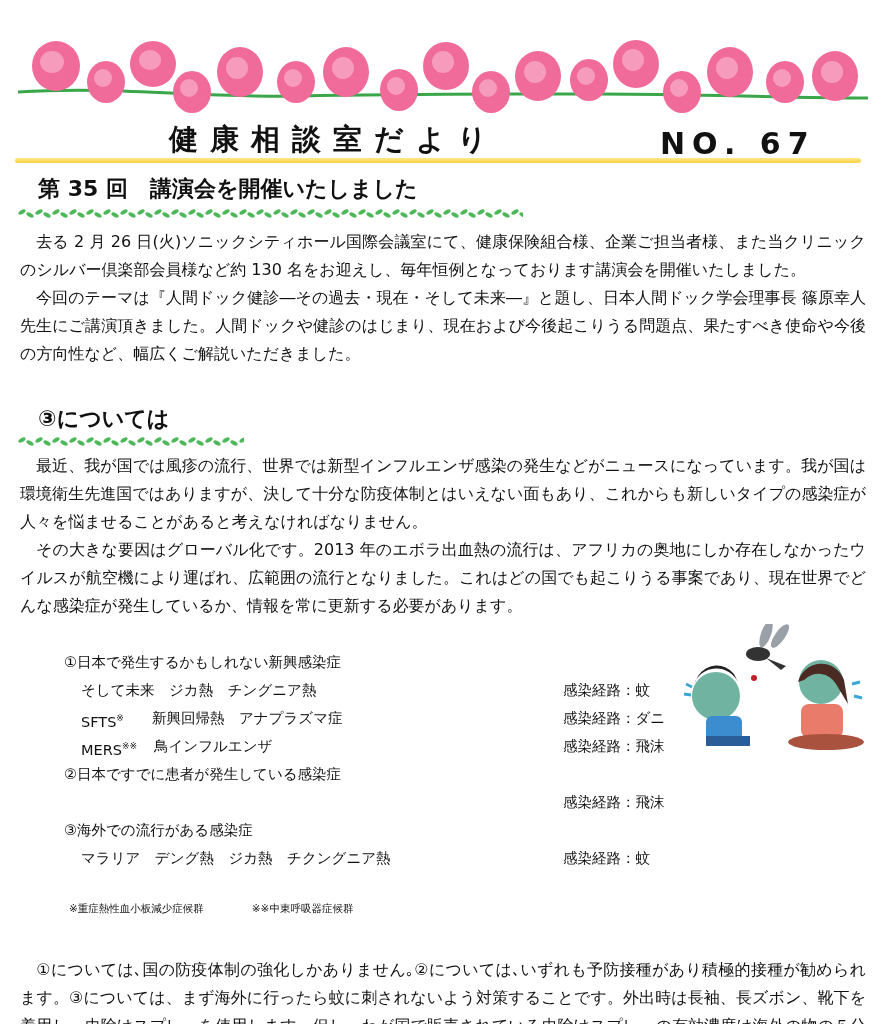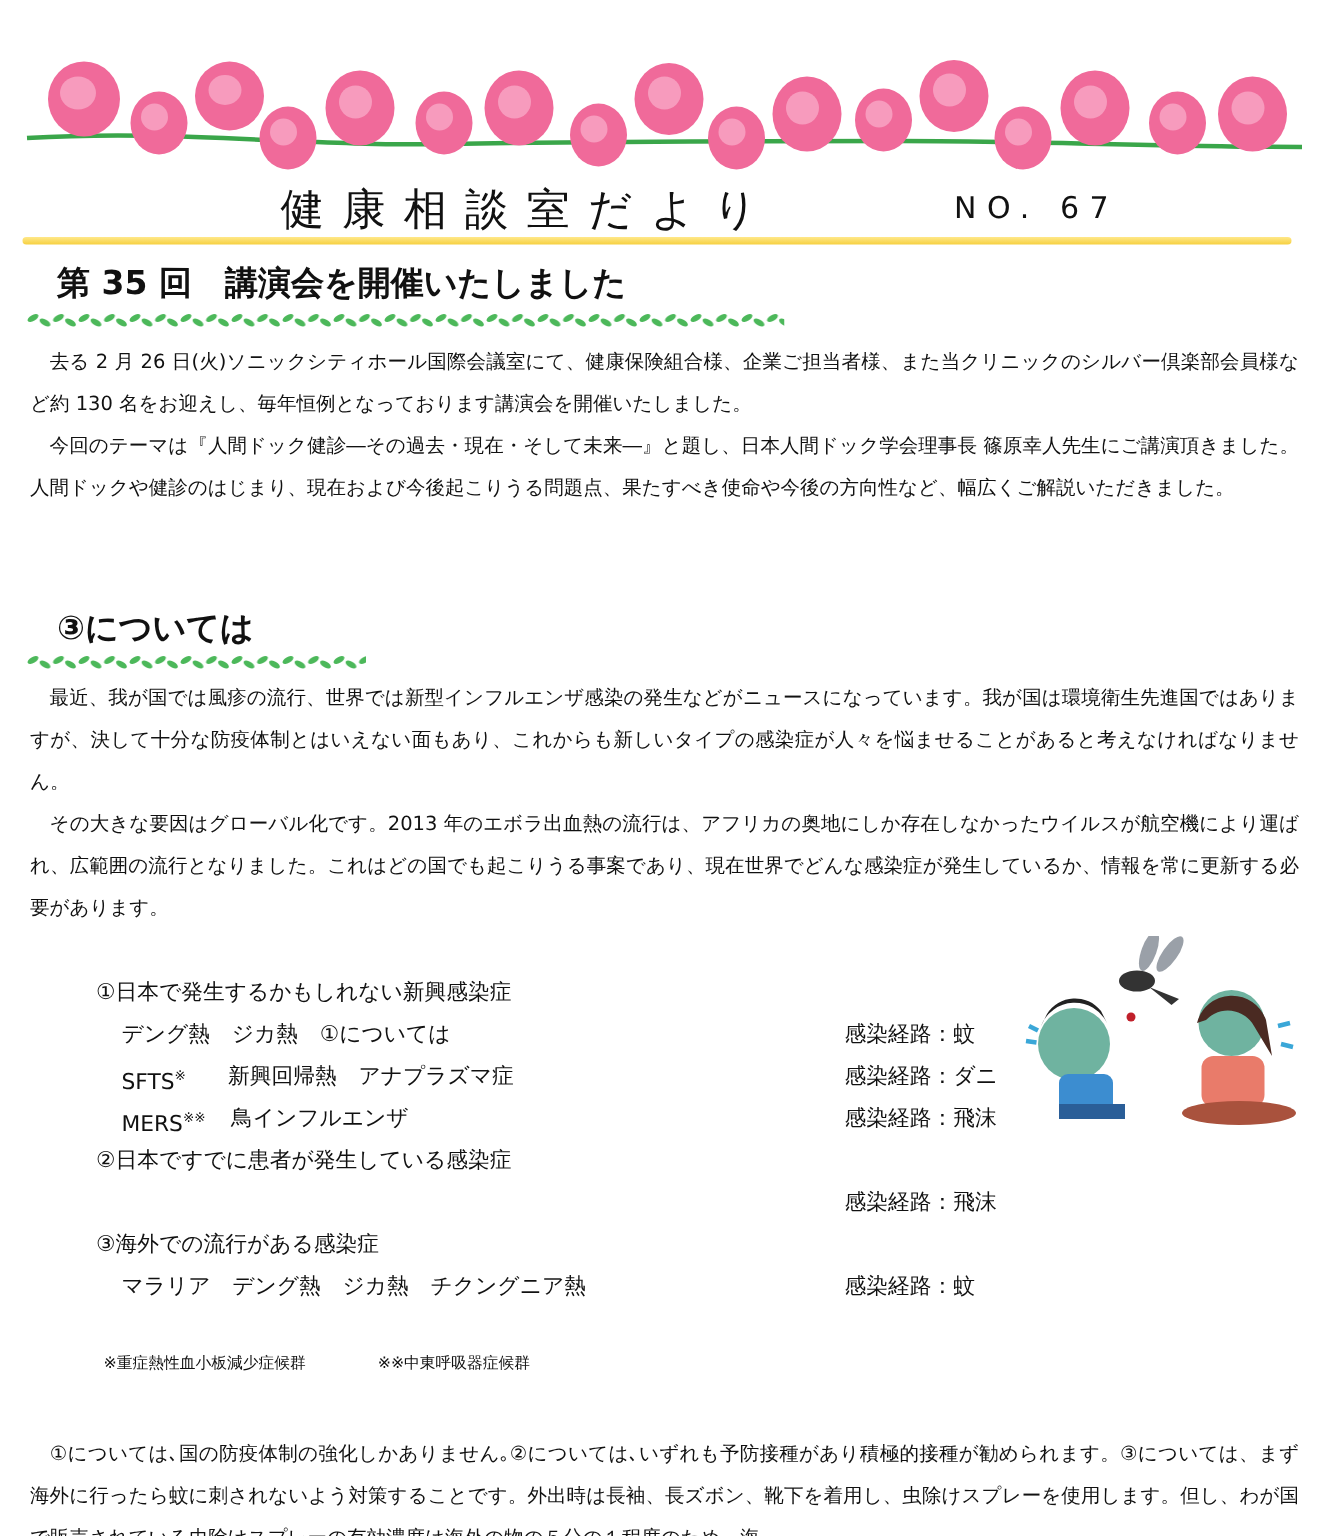--- a/index.html
+++ b/index.html
@@ -1,26 +1,26 @@
 <!DOCTYPE html>
 <html><head>
 <meta charset="utf-8">
 <style>
   html, body { margin:0; padding:0; background:#ffffff; }
   body { width:886px; height:1024px; overflow:hidden; position:relative;
          font-family:"DejaVu Sans", "Liberation Sans", sans-serif; color:#111; }
   .banner { position:absolute; left:0; top:0; width:886px; height:120px; }
   .title-row { position:absolute; top:118px; left:0; width:886px; height:40px; }
-  .title-main { position:absolute; left:187px; top:2px; font-size:29px; font-weight:normal; letter-spacing:12px; }
-  .title-no { position:absolute; left:636px; top:8px; font-size:20px; font-weight:normal; letter-spacing:7px; }
+  .title-main { position:absolute; left:169px; top:2px; font-size:29px; font-weight:bold; letter-spacing:12px; }
+  .title-no { position:absolute; left:660px; top:8px; font-size:30px; font-weight:bold; letter-spacing:7px; }
   .yellow-rule { position:absolute; left:15px; top:158px; width:846px; height:5px; border-radius:3px;
                  background:linear-gradient(#ffe88a, #f6d040); }
   h2 { position:absolute; margin:0; font-size:22px; font-weight:bold; letter-spacing:0px; }
   .leafrow { position:absolute; height:12px; }
-  p.body { position:absolute; left:20px; width:846px; margin:0; font-size:13px; line-height:28px; text-align:justify; }
+  p.body { position:absolute; left:20px; width:846px; margin:0; font-size:16px; line-height:28px; text-align:justify; }
   .list { position:absolute; left:64px; top:648px; width:620px; font-size:14.5px;text-align:center; }
   .list .row { position:relative; height:28px; line-height:28px; }
   .list .cat { position:absolute; left:0; }
   .list .items { position:absolute; left:17px; white-space:pre; }
   .list .route { position:absolute; left:467px;margin-left:32px; }
   sup { font-size:9px; }
   .note { position:absolute; left:69px; top:902px; font-size:10.5px;text-align:right; }
   .note span { margin-right:48px; }
   .illus { position:absolute; left:676px; top:624px; width:190px; height:130px; }
 </style>
@@ -127,21 +127,21 @@
   <rect width="100%" height="12" fill="url(#lv)"></rect>
 </svg>
 <p class="body" style="top:452px;">　最近、我が国では風疹の流行、世界では新型インフルエンザ感染の発生などがニュースになっています。我が国は環境衛生先進国ではありますが、決して十分な防疫体制とはいえない面もあり、これからも新しいタイプの感染症が人々を悩ませることがあると考えなければなりません。</p>
 <p class="body" style="top:536px;">　その大きな要因はグローバル化です。2013 年のエボラ出血熱の流行は、アフリカの奥地にしか存在しなかったウイルスが航空機により運ばれ、広範囲の流行となりました。これはどの国でも起こりうる事案であり、現在世界でどんな感染症が発生しているか、情報を常に更新する必要があります。</p>
 
 <div class="list">
   <div class="row">
       <span class="cat">①日本で発生するかもしれない新興感染症</span>
     </div>
   <div class="row">
-      <span class="items">デング熱　ジカ熱　①については</span>
+      <span class="items">そして未来　ジカ熱　チングニア熱</span>
       <span class="route">感染経路：蚊</span>
     </div>
   <div class="row">
     <span class="items"><span>SFTS</span><sup>※</sup></span>
     <span style="position:absolute;left:88px;">新興回帰熱　アナプラズマ症</span>
     <span class="route">感染経路：ダニ</span>
     </div>
   <div class="row">
     <span class="items"><span>MERS</span><sup>※※</sup></span>
     <span style="position:absolute;left:90px;">鳥インフルエンザ</span>

